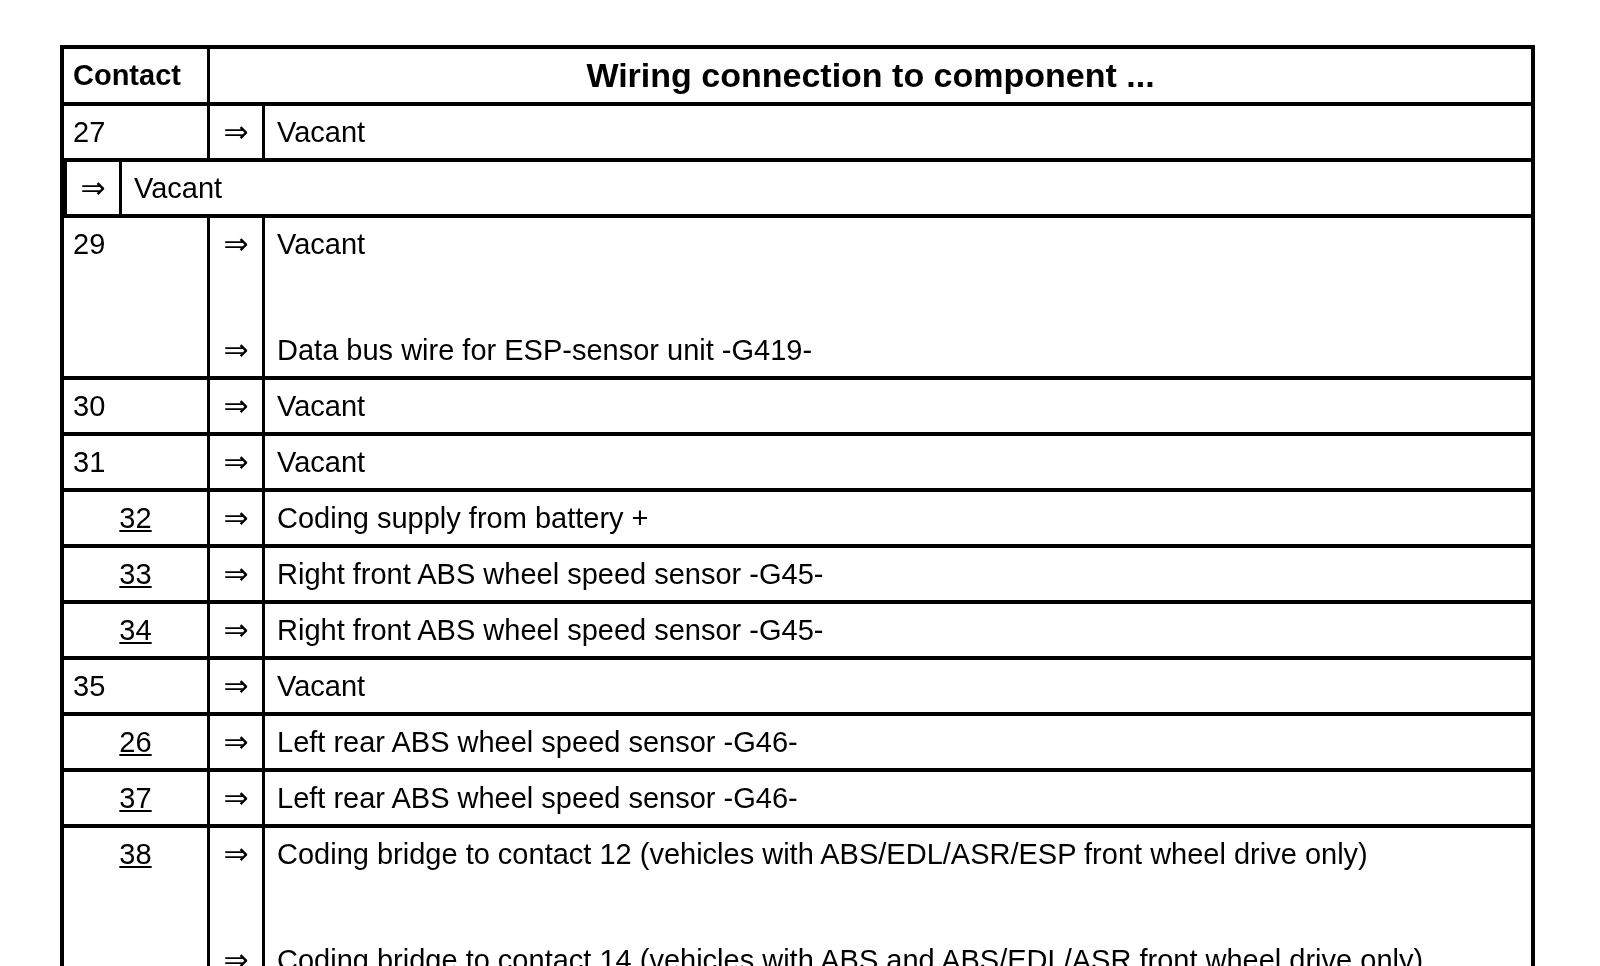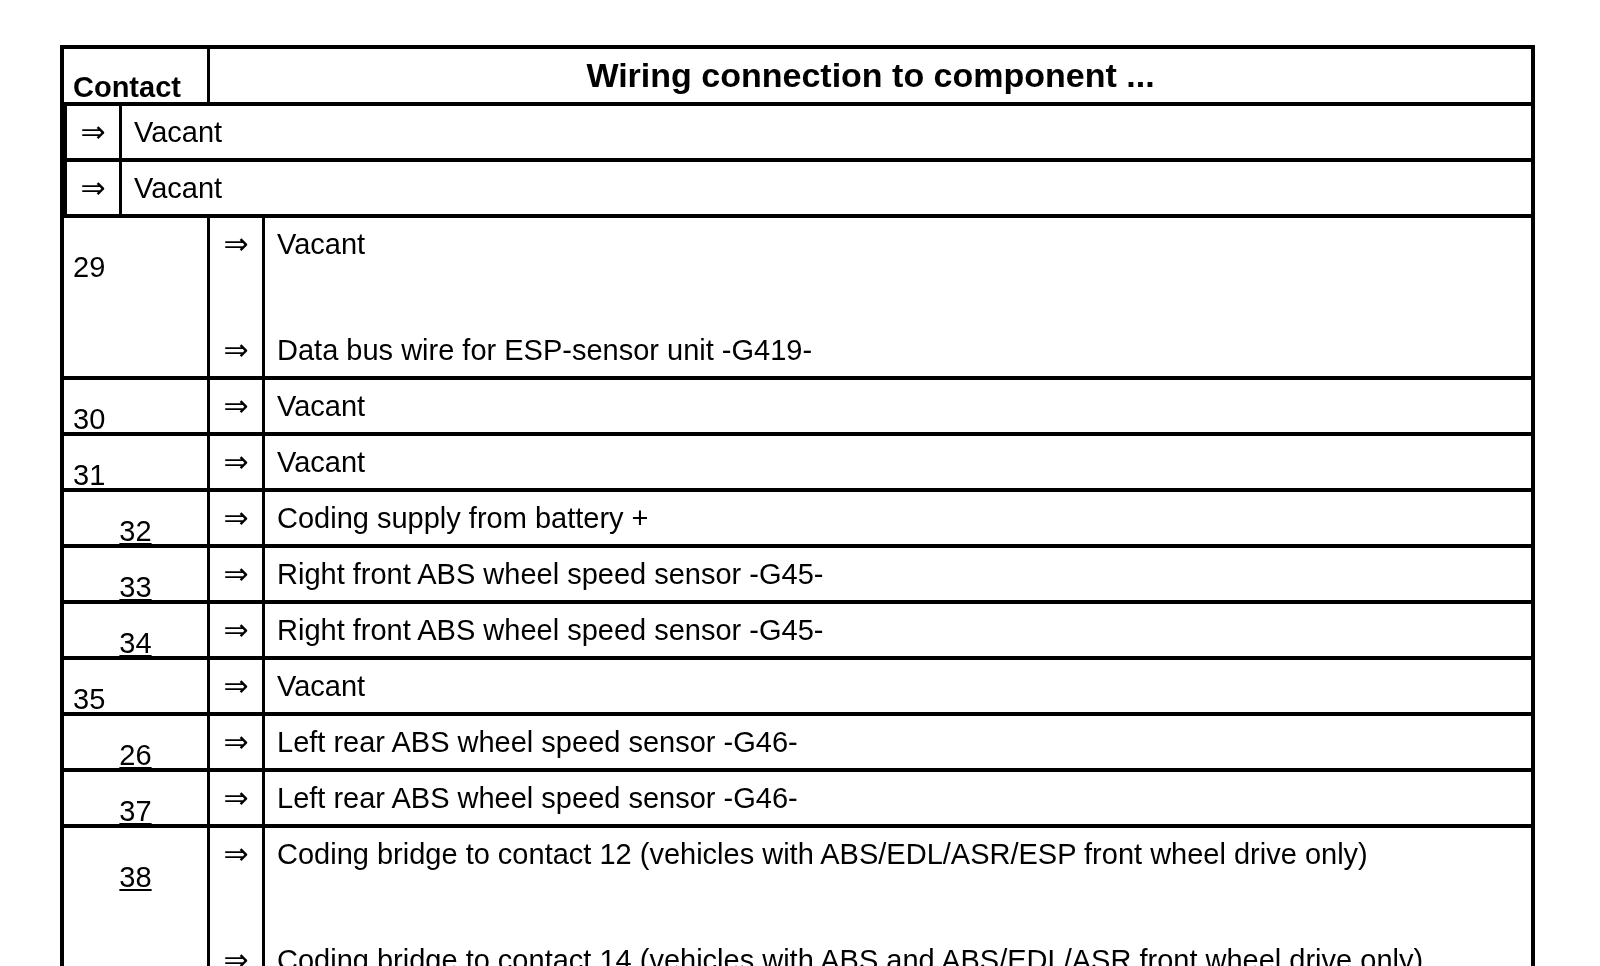--- a/index.html
+++ b/index.html
@@ -34,21 +34,21 @@
     display: flex;
     align-items: stretch;
   }
   .row + .row { border-top: 4px solid var(--border-color); }
 
   .cell {
     display: flex;
     flex-direction: column;
     overflow: hidden;
   }
-  .contact-cell { flex: 0 0 143px; margin-top: 23px; }
+  .contact-cell { flex: 0 0 143px; }
   .arrow-cell   { flex: 0 0 55px;  border-left: 3px solid var(--border-color); }
   .desc-cell    { flex: 1 1 auto;  border-left: 3px solid var(--border-color); }
 
   
   .header-row { height: 53px; }
   .header-row .cell { justify-content: center; }
   .contact-header {
     font-weight: bold;
     font-size: 29px;
     padding-left: 9px;
@@ -86,20 +86,23 @@
 <body>
 
 <div class="page">
   <div class="wiring-table">
     <div class="row header-row">
       <div class="cell contact-cell contact-header">Contact</div>
       <div class="cell wiring-header">Wiring connection to component ...</div>
     </div>
 
   <div class="row data-row">
+    <div class="cell contact-cell align-left">
+          <div class="line num-line">27</div>
+        </div>
     <div class="cell arrow-cell">
           <div class="line arrow-line">
             <span class="arrow">⇒</span>
           </div>
         </div>
     <div class="cell desc-cell">
           <div class="line desc-line">
             <span>Vacant</span>
           </div>
         </div>

